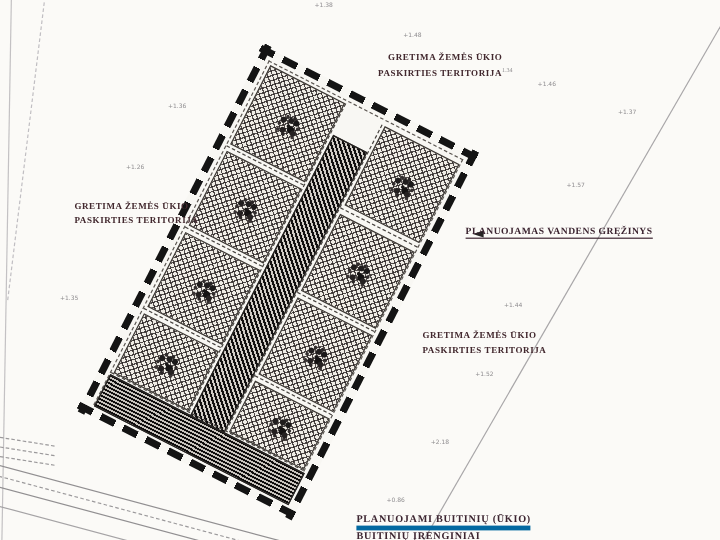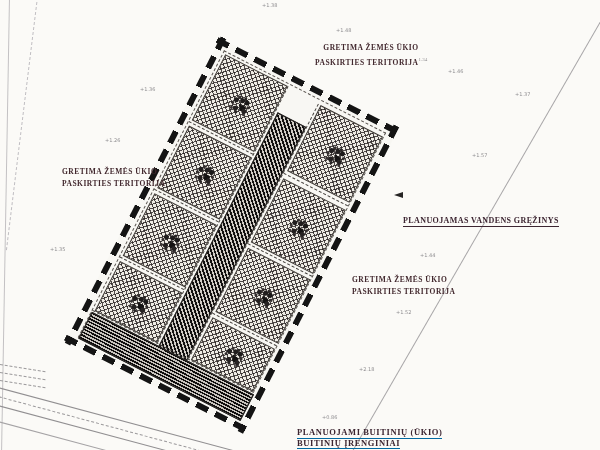--- a/index.html
+++ b/index.html
@@ -52,21 +52,21 @@
   .lbl{position:absolute;color:#42282e;font-weight:bold;font-size:7.5px;line-height:12px;
        letter-spacing:.5px;white-space:nowrap;}
   .lbl .sup{font-size:5px;color:#8f8d90;font-weight:normal;letter-spacing:0;vertical-align:super;}
   .lbl-center{text-align:center;}
   .well-lbl{position:absolute;color:#3c2531;font-weight:bold;font-size:8px;letter-spacing:.4px;
        border-bottom:1px solid #3c2531;padding-bottom:1px;white-space:nowrap;}
   .arrow-left{position:absolute;width:0;height:0;border-top:3px solid transparent;
        border-bottom:3px solid transparent;border-right:9px solid #262424;}
   .sewage-lbl{position:absolute;color:#3c2531;font-weight:bold;font-size:8.5px;
        letter-spacing:.6px;line-height:9px;white-space:nowrap;}
-  .sewage-lbl div{border-bottom:1px solid #0369a1;padding-bottom:.5px;width:fit-content;}
+  .sewage-lbl div{border-bottom:4px solid #0369a1;padding-bottom:.5px;width:fit-content;}
   
   .spot{position:absolute;color:#8f8d90;font-family:"DejaVu Sans",sans-serif;font-size:5px;
        white-space:nowrap;}
 </style>
 </head>
 <body>
 
 <div class="canvas">
 
   <div class="ln ln-v" style="left:9px;top:-3px;height:458px;transform:rotate(1deg);"></div>
@@ -134,21 +134,21 @@
   <div class="lbl" style="left:62px;top:166px;">
     <div>GRETIMA ŽEMĖS ŪKIO</div>
     <div>PASKIRTIES TERITORIJA</div>
   </div>
   <div class="lbl" style="left:352px;top:274px;">
     <div>GRETIMA ŽEMĖS ŪKIO</div>
     <div>PASKIRTIES TERITORIJA</div>
   </div>
 
   <div class="arrow-left" style="left:394px;top:192px;"></div>
-  <div class="well-lbl" style="left:403px;top:188px;margin-top:28px;">PLANUOJAMAS VANDENS GRĘŽINYS</div>
+  <div class="well-lbl" style="left:388px;top:188px;">PLANUOJAMAS VANDENS GRĘŽINYS</div>
 
   <div class="sewage-lbl" style="left:297px;top:428px;">
     <div>PLANUOJAMI BUITINIŲ (ŪKIO)</div>
     <div>BUITINIŲ ĮRENGINIAI</div>
   </div>
 
   <div class="spot" style="left:262px;top:2px;">+1.38</div>
   <div class="spot" style="left:336px;top:27px;">+1.48</div>
   <div class="spot" style="left:448px;top:68px;">+1.46</div>
   <div class="spot" style="left:515px;top:91px;">+1.37</div>

